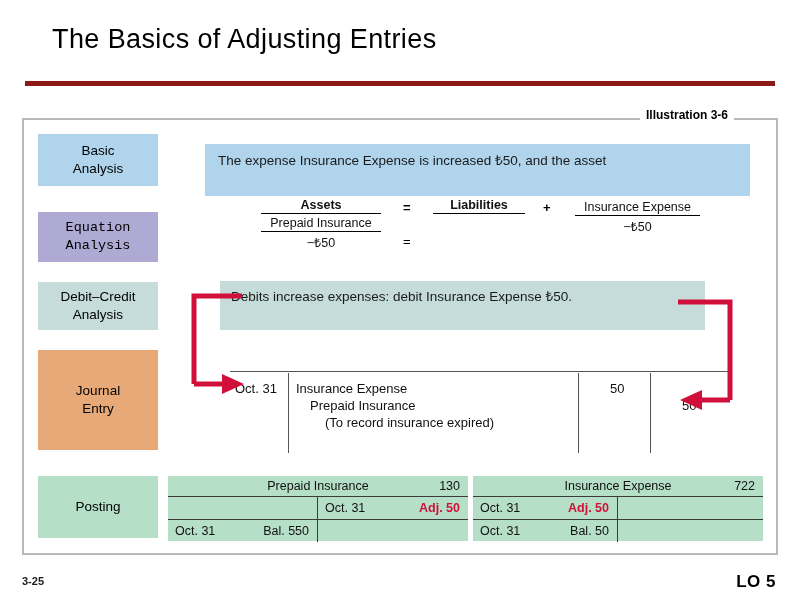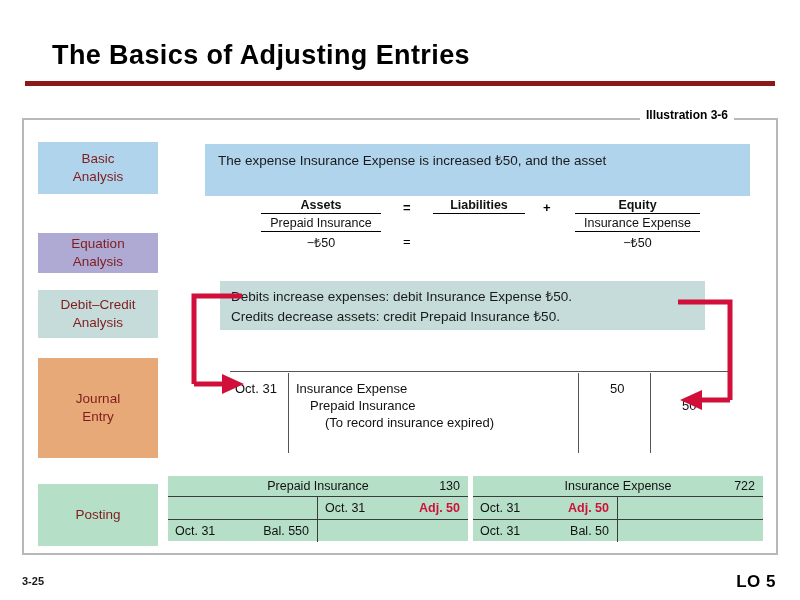--- a/index.html
+++ b/index.html
@@ -13,23 +13,23 @@
     font-family: "Liberation Sans", sans-serif;
     color: #000000;
     overflow: hidden;
     position: relative;
   }
 
   
   #slide-title {
     position: absolute;
     left: 52px;
-    top: 40px;
+    top: 24px;
     font-size: 27px;
-    font-weight: bold;
+    font-weight: normal;
     letter-spacing: 0.4px;
     color: #000000;
     white-space: nowrap;
     text-align: center;
   }
   #title-rule {
     position: absolute;
     left: 25px;
     top: 81px;
     width: 750px;
@@ -68,26 +68,25 @@
   .step-label {
     position: absolute;
     left: 38px;
     width: 120px;
     display: flex;
     align-items: center;
     justify-content: center;
     text-align: center;
     font-size: 13.5px;
     line-height: 1.35;
-    color: #7f1d1d;
-    z-index: 3;
-    margin-top: 8px;
+    color: #000000;
+    z-index: 3;
   }
   #label-basic       { top: 134px; height: 52px; background: #AFD4EC; }
-  #label-equation    { top: 225px; height: 40px; background: #AEAAD4; }
+  #label-equation    { top: 212px; height: 50px; background: #AEAAD4; font-family: Liberation Mono, monospace; }
   #label-debitcredit { top: 282px; height: 48px; background: #C5DCDA; }
   #label-journal     { top: 350px; height: 100px; background: #E6A977; }
   #label-posting     { top: 476px; height: 62px; background: #B6DFC8; }
 
   
   #basic-analysis-box {
     position: absolute;
     left: 205px;
     top: 134px;
     width: 545px;
@@ -333,30 +332,28 @@
   <div class="eq-op" id="eq-eq1">=</div>
   <div class="eq-op" id="eq-eq2">=</div>
 
   <div class="eq-col" id="eq-liab">
     <div class="eq-head">Liabilities</div>
   </div>
 
   <div class="eq-op" id="eq-plus">+</div>
 
   <div class="eq-col" id="eq-equity">
-    <div class="eq-head">Equity</div>
     <div class="eq-sub">Insurance Expense</div>
     <div class="eq-val">−₺50</div>
   </div>
 
 </div>
 
 <div id="debit-credit-box">
   <div>Debits increase expenses: debit Insurance Expense ₺50.</div>
-  <div>Credits decrease assets: credit Prepaid Insurance ₺50.</div>
 </div>
 
 <svg class="connector" id="connector-left" viewBox="0 0 60 102">
   <path d="M 56 4 L 8 4 L 8 92" fill="none" stroke="#D0103A" stroke-width="5"></path>
   <path d="M 8 92 L 38 92" fill="none" stroke="#D0103A" stroke-width="5"></path>
   <polygon points="36,82 58,92 36,102" fill="#D0103A"></polygon>
 </svg>
 
 <svg class="connector" id="connector-right" viewBox="0 0 68 116">
   <path d="M 6 6 L 58 6 L 58 104" fill="none" stroke="#D0103A" stroke-width="5"></path>

